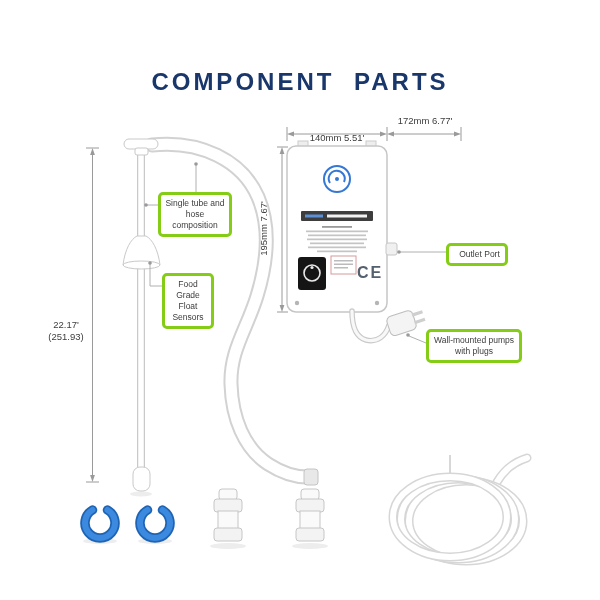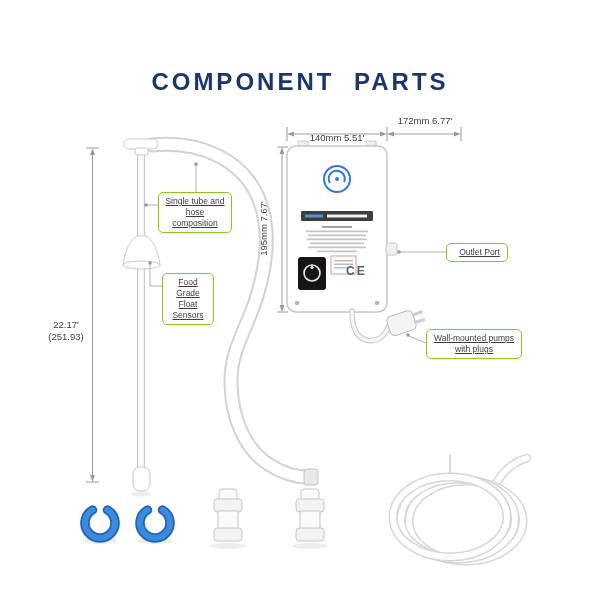--- a/index.html
+++ b/index.html
@@ -13,26 +13,26 @@
     font-size:24px; font-weight:bold; color:#19376b;
     letter-spacing:3px; word-spacing:10px;
   }
   .dim-text {
     position:absolute; font-size:9.5px; color:#3c3c3c; text-align:center;
   }
   .dim-vert {
     left:218px; top:211px; width:90px; transform:rotate(-90deg);
   }
   .callout {
-    position:absolute; border:1px solid #84cc16; border-radius:5px;
+    position:absolute; border:3px solid #84cc16; border-radius:5px;
     background:#fff; color:#3c3c3c; font-size:8.5px; line-height:1.3;
-    text-align:center; padding:3px 3px; box-sizing:border-box;text-decoration:underline;
+    text-align:center; padding:3px 3px; box-sizing:border-box;
   }
   .ce-mark {
-    position:absolute; left:346px; top:252px; font-size:12px; font-weight:600;
+    position:absolute; left:357px; top:252px; font-size:16px; font-weight:600;
     color:#55606e; letter-spacing:2px;
   }
 </style>
 </head>
 <body>
 
 <div class="canvas">
 
   <svg width="600" height="600" viewBox="0 0 600 600">
 

